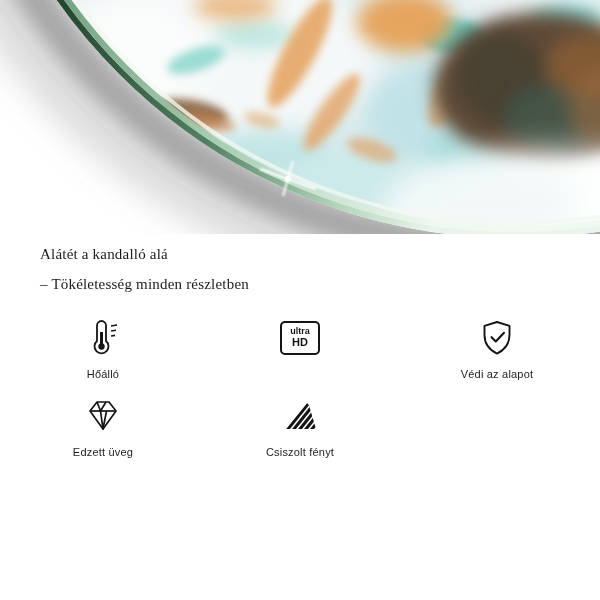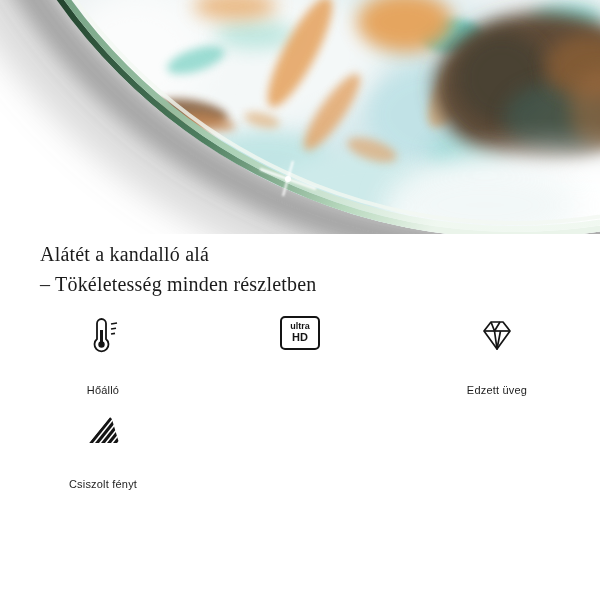--- a/index.html
+++ b/index.html
@@ -7,32 +7,32 @@
     position:relative;width:600px;height:600px;overflow:hidden;background:#ffffff;
     font-family:"Liberation Sans", sans-serif;color:#1c1c1c;
   }
   
   .hero{position:relative;width:600px;height:234px;overflow:hidden;background:#ffffff;}
   .hero svg{display:block;}
   
   .content{padding:0 40px;}
   .heading{
     margin:5px 0 0 0;font-family:"Liberation Serif", serif;font-weight:400;
-    font-size:20px;line-height:30px;color:#1b1b1b;letter-spacing:.2px;
+    font-size:15px;line-height:30px;color:#1b1b1b;letter-spacing:.2px;
   }
   .para{margin:17px 0 0 0;font-size:13px;line-height:26px;color:#2e2e2e;letter-spacing:.1px;}
   .para span{display:block;white-space:nowrap;}
   
   .features{
     margin-top:14px;display:grid;grid-template-columns:126px 268px 126px;
     row-gap:14px;justify-items:center;
   }
   .feature{display:flex;flex-direction:column;align-items:center;}
-  .icon-wrap{height:44px;display:flex;align-items:flex-start;justify-content:center;}
-  .feature-label{margin-top:24px;font-size:11px;color:#1d1d1d;letter-spacing:.2px;white-space:nowrap;}
+  .icon-wrap{height:44px;display:flex;align-items:center;justify-content:center;}
+  .feature-label{margin-top:8px;font-size:11px;color:#1d1d1d;letter-spacing:.2px;white-space:nowrap;}
   .uhd-box{
     width:36px;height:30px;border:2px solid #141414;border-radius:5px;
     display:flex;flex-direction:column;align-items:center;justify-content:center;
     color:#141414;
   }
   .uhd-top{font-size:9px;font-weight:700;line-height:9px;}
   .uhd-bottom{font-size:11px;font-weight:800;line-height:13px;}
 </style>
 </head>
 <body>
@@ -154,20 +154,29 @@
 
       <div class="feature">
         <div class="icon-wrap">
           <div class="uhd-box">
             <div class="uhd-top">ultra</div>
             <div class="uhd-bottom">HD</div>
           </div>
         </div>
       </div>
 
+      <div class="feature">
+        <div class="icon-wrap">
+          <svg width="40" height="40" viewBox="0 0 40 40" fill="none" stroke="#151515">
+            <path d="M20 4 L32.5 7.8 V17 c0 9 -5.5 15.2 -12.5 18.6 C13 32.2 7.5 26 7.5 17 V7.8 Z" stroke-width="1.9" stroke-linejoin="round"></path>
+            <path d="M14.5 19.2 l4.3 4.3 L27 14.8" stroke-width="2.1" stroke-linecap="round" stroke-linejoin="round"></path>
+          </svg>
+        </div>
+        <div class="feature-label">Védi az alapot</div>
+      </div>
 
       <div class="feature">
         <div class="icon-wrap">
           <svg width="40" height="40" viewBox="0 0 40 40" fill="none" stroke="#151515" stroke-width="1.7" stroke-linejoin="round">
             <path d="M7 15 L14 6 H26 L33 15 L20 33 Z"></path>
             <path d="M7 15 H33"></path>
             <path d="M14 6 L17.5 15 L23 6"></path>
             <path d="M17.5 15 L20 33 L23.5 15"></path>
           </svg>
         </div>

